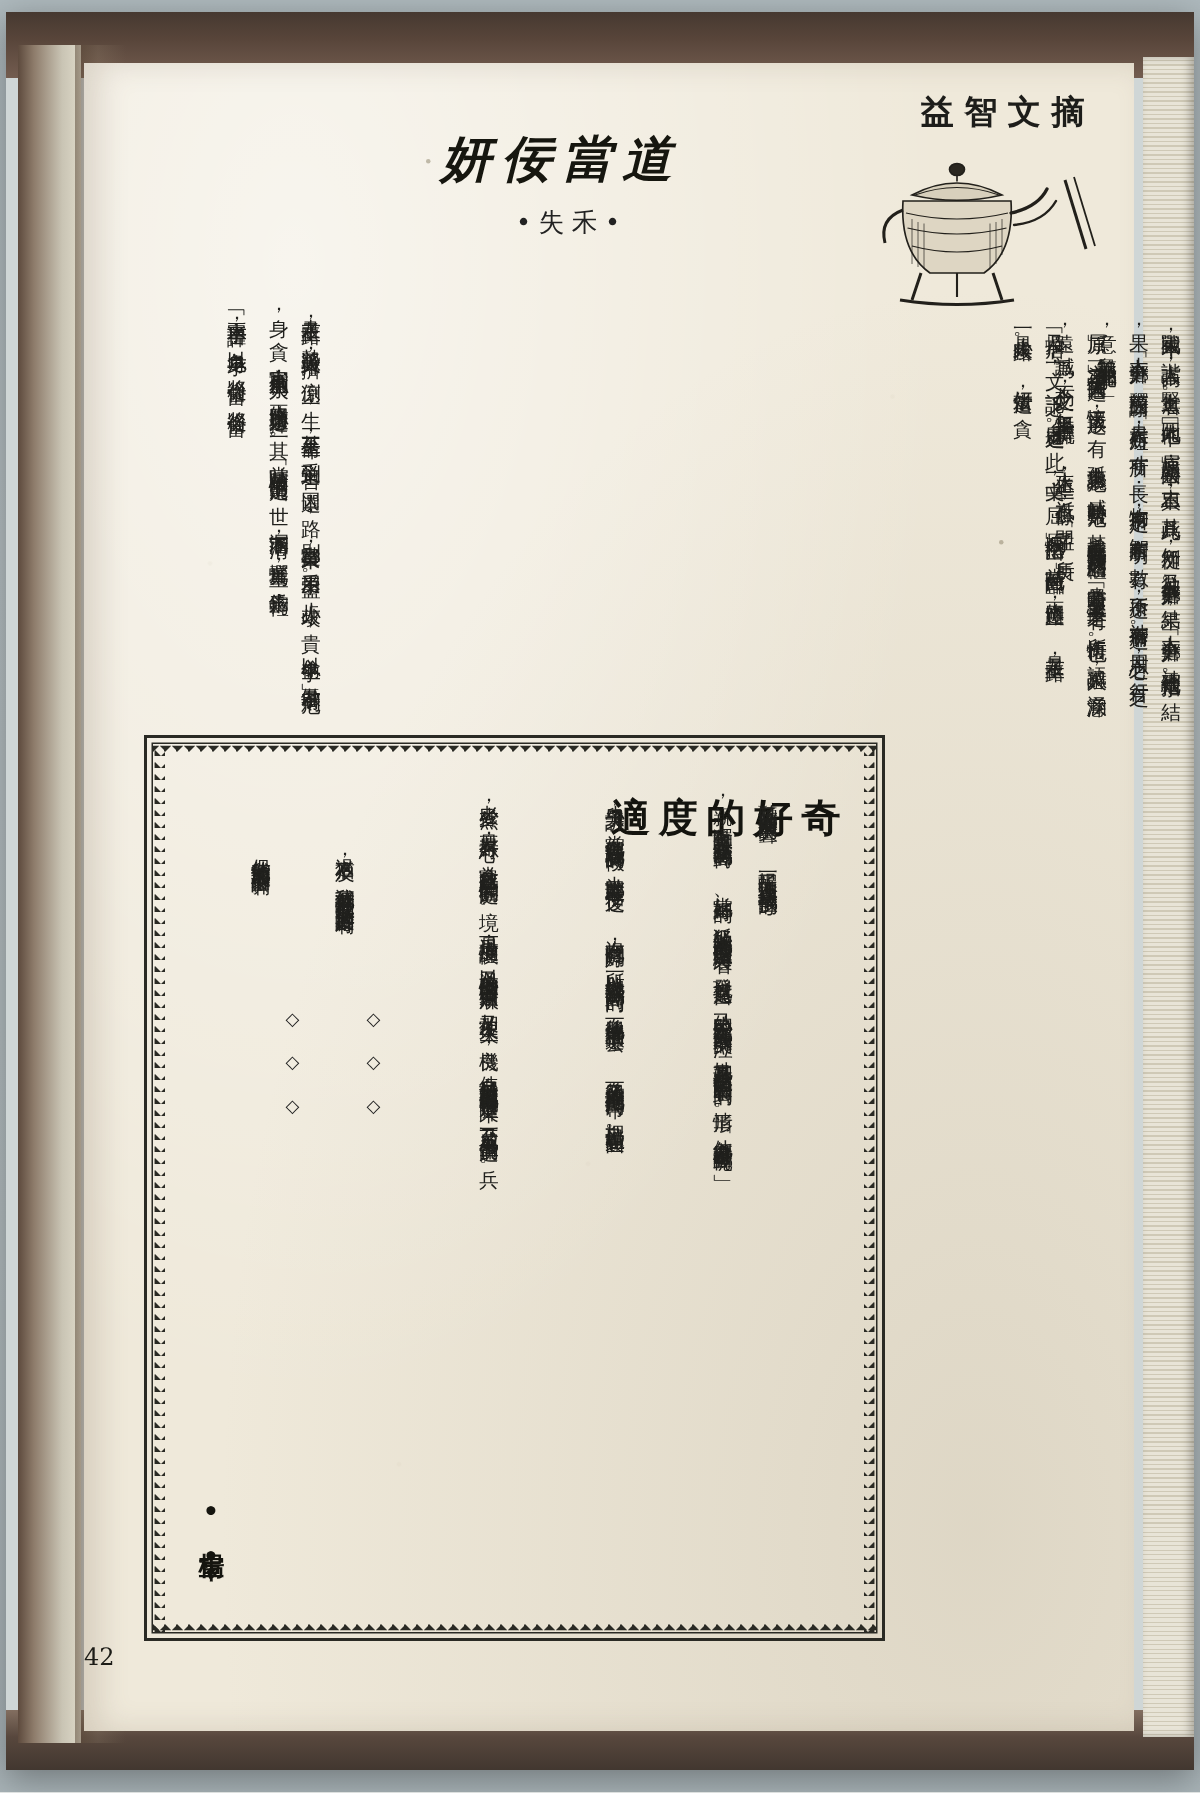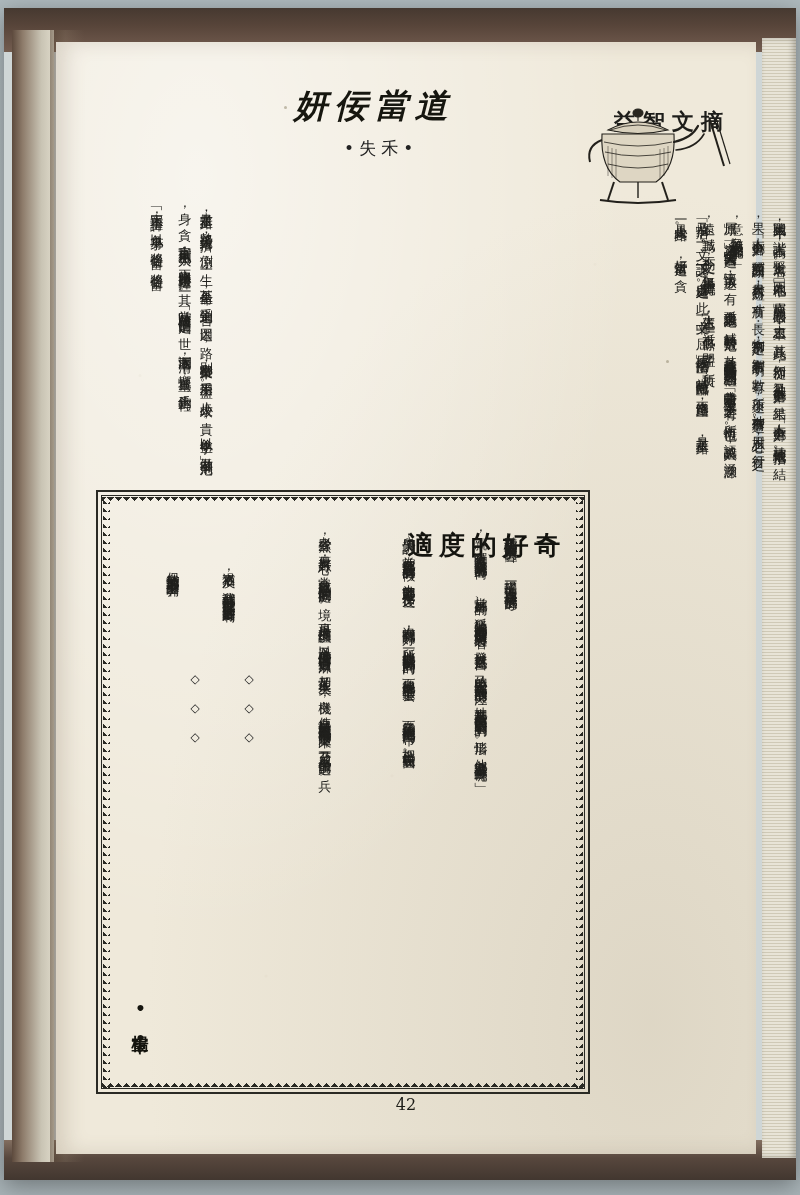--- a/index.html
+++ b/index.html
@@ -123,21 +123,20 @@
   
   .masthead {
     position: absolute;
     right: 26px;
     top: 18px;
     font-size: 22px;
     font-weight: bold;
     letter-spacing: 0.32em;
     color: #1d1d1a;
     font-family: "DejaVu Serif", "Liberation Serif", serif;
-    margin-top: 47px;
   }
 
   
   .teapot {
     position: absolute;
     right: 22px;
     top: 48px;
     width: 170px;
     height: 120px;
   }
@@ -239,21 +238,21 @@
     color: #222;
     letter-spacing: 0.05em;
   }
 
   
   .folio {
     position: absolute;
     left: 0;
     right: 0;
     bottom: 40px;
-    text-align: center;
+    text-align: left;
     font-size: 16px;
     color: #1c1c17;
     font-family: "DejaVu Serif", "Liberation Serif", serif;
   }
 
   
   .speck {
     position: absolute;
     width: 3px; height: 3px;
     background: #8a7f66;

